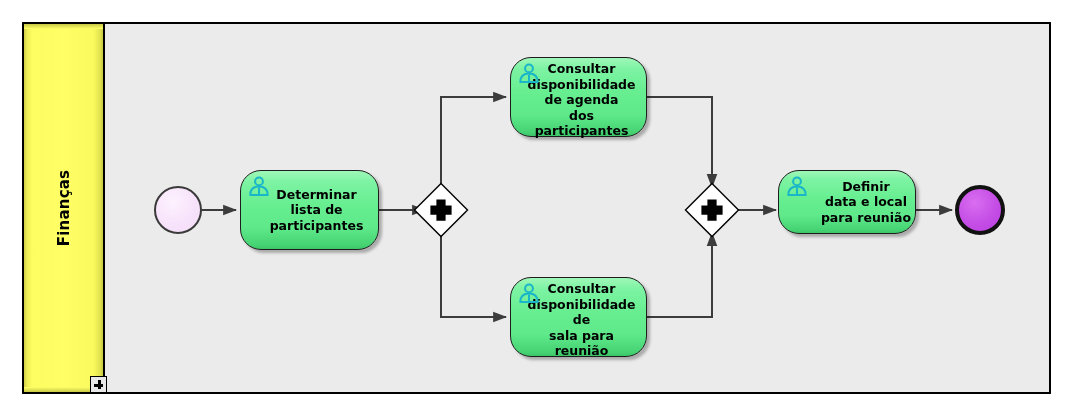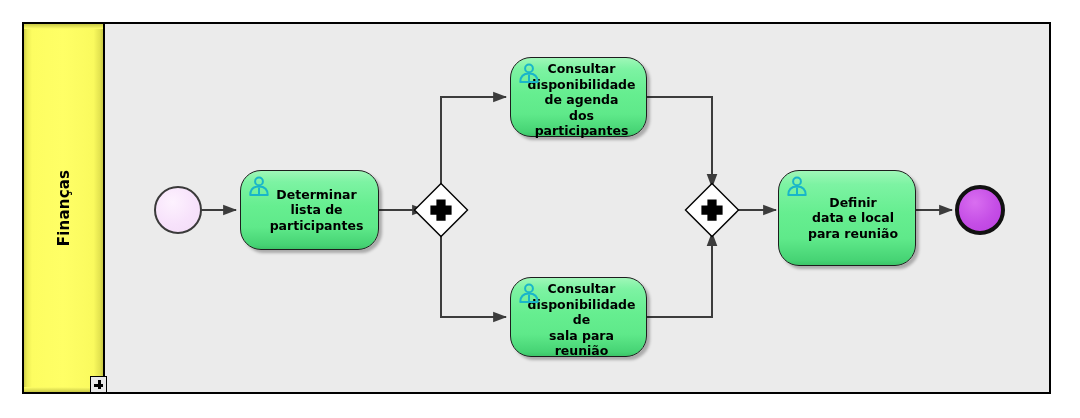--- a/index.html
+++ b/index.html
@@ -274,21 +274,21 @@
   </div>
 
   <div class="gateway" style="left:684px; top:182px;">
     <svg width="56" height="56" viewBox="0 0 56 56">
       <polygon points="28,30.5 53.5,30.5 28,55.5 2.5,30.5" fill="rgba(0,0,0,0.20)"></polygon>
       <polygon points="28,1.5 54.5,28 28,54.5 1.5,28" fill="#ffffff" stroke="#000000" stroke-width="1.4"></polygon>
       <path d="M 23.4 17.5 h 9.2 v 6 h 6 v 9.2 h -6 v 6 h -9.2 v -6 h -6 v -9.2 h 6 z" fill="#000000"></path>
     </svg>
   </div>
 
-  <div class="task" style="left:778px; top:170px; width:138px; height:96px;">
+  <div class="task" style="left:778px; top:170px; width:138px; height:64px;justify-content:flex-end;">
     <svg class="task-icon" viewBox="0 0 22 20">
       <circle cx="11" cy="5.4" r="3.9" fill="none" stroke="#19b5c9" stroke-width="2"></circle>
       <path d="M 2.3 19 C 2.3 12.6 6.2 10.4 11 10.4 C 15.8 10.4 19.7 12.6 19.7 19 Z" fill="none" stroke="#19b5c9" stroke-width="2" stroke-linejoin="round"></path>
       <path d="M 11 11.6 L 11 19" stroke="#19b5c9" stroke-width="2"></path>
     </svg>
     <span class="task-label" style="padding-left:16px;">Definir
 data e local
 para reunião</span>
   </div>
 

